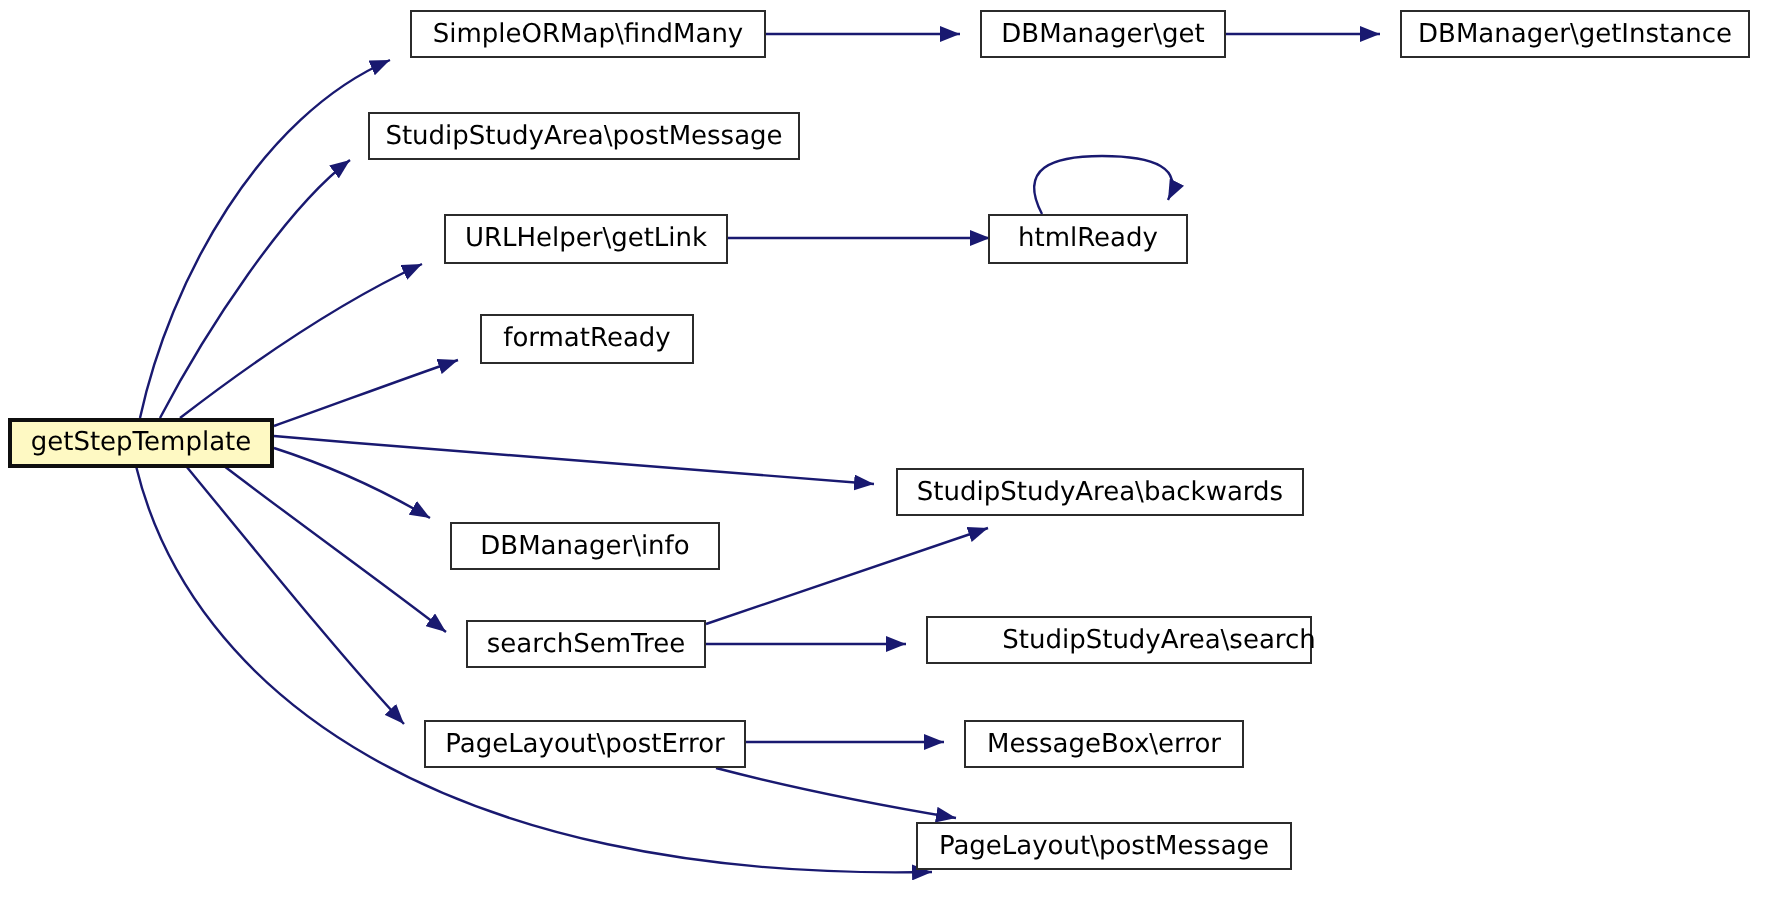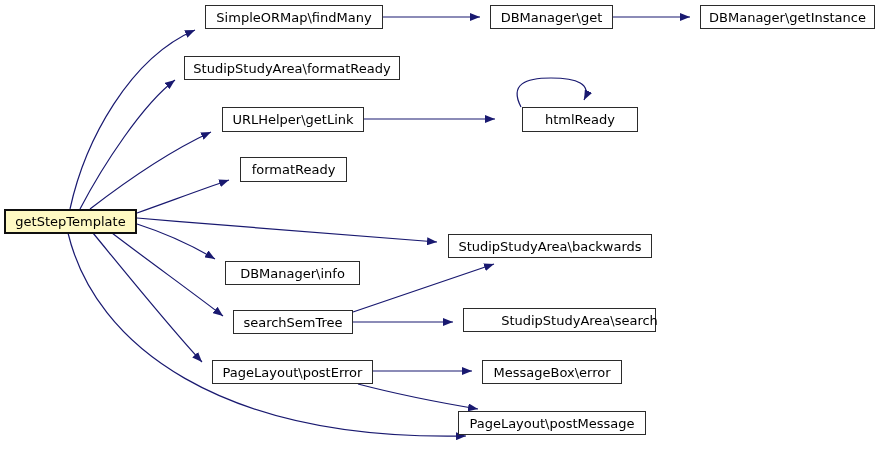--- a/index.html
+++ b/index.html
@@ -62,25 +62,25 @@
   </svg>
 
   <div class="node highlight" style="left:4px;   top:209px; width:133px; height:25px;">getStepTemplate</div>
 
   <div class="node" style="left:205px; top:5px;   width:178px; height:24px;">SimpleORMap\findMany</div>
 
   <div class="node" style="left:490px; top:5px;   width:123px; height:24px;">DBManager\get</div>
 
   <div class="node" style="left:700px; top:5px;   width:175px; height:24px;">DBManager\getInstance</div>
 
-  <div class="node" style="left:184px; top:56px;  width:216px; height:24px;">StudipStudyArea\formatReady</div>
+  <div class="node" style="left:184px; top:56px;  width:216px; height:24px;">StudipStudyArea\postMessage</div>
 
   <div class="node" style="left:222px; top:107px; width:142px; height:25px;">URLHelper\getLink</div>
 
-  <div class="node" style="left:522px; top:107px; width:116px;  height:25px;">htmlReady</div>
+  <div class="node" style="left:494px; top:107px; width:100px;  height:25px;">htmlReady</div>
 
   <div class="node" style="left:240px; top:157px; width:107px; height:25px;">formatReady</div>
 
   <div class="node" style="left:448px; top:234px; width:204px; height:24px;">StudipStudyArea\backwards</div>
 
   <div class="node" style="left:225px; top:261px; width:135px; height:24px;">DBManager\info</div>
 
   <div class="node" style="left:233px; top:310px; width:120px; height:24px;">searchSemTree</div>
 
   <div class="node" style="left:463px; top:308px; width:193px; height:24px;padding-left:40px;">StudipStudyArea\search</div>

